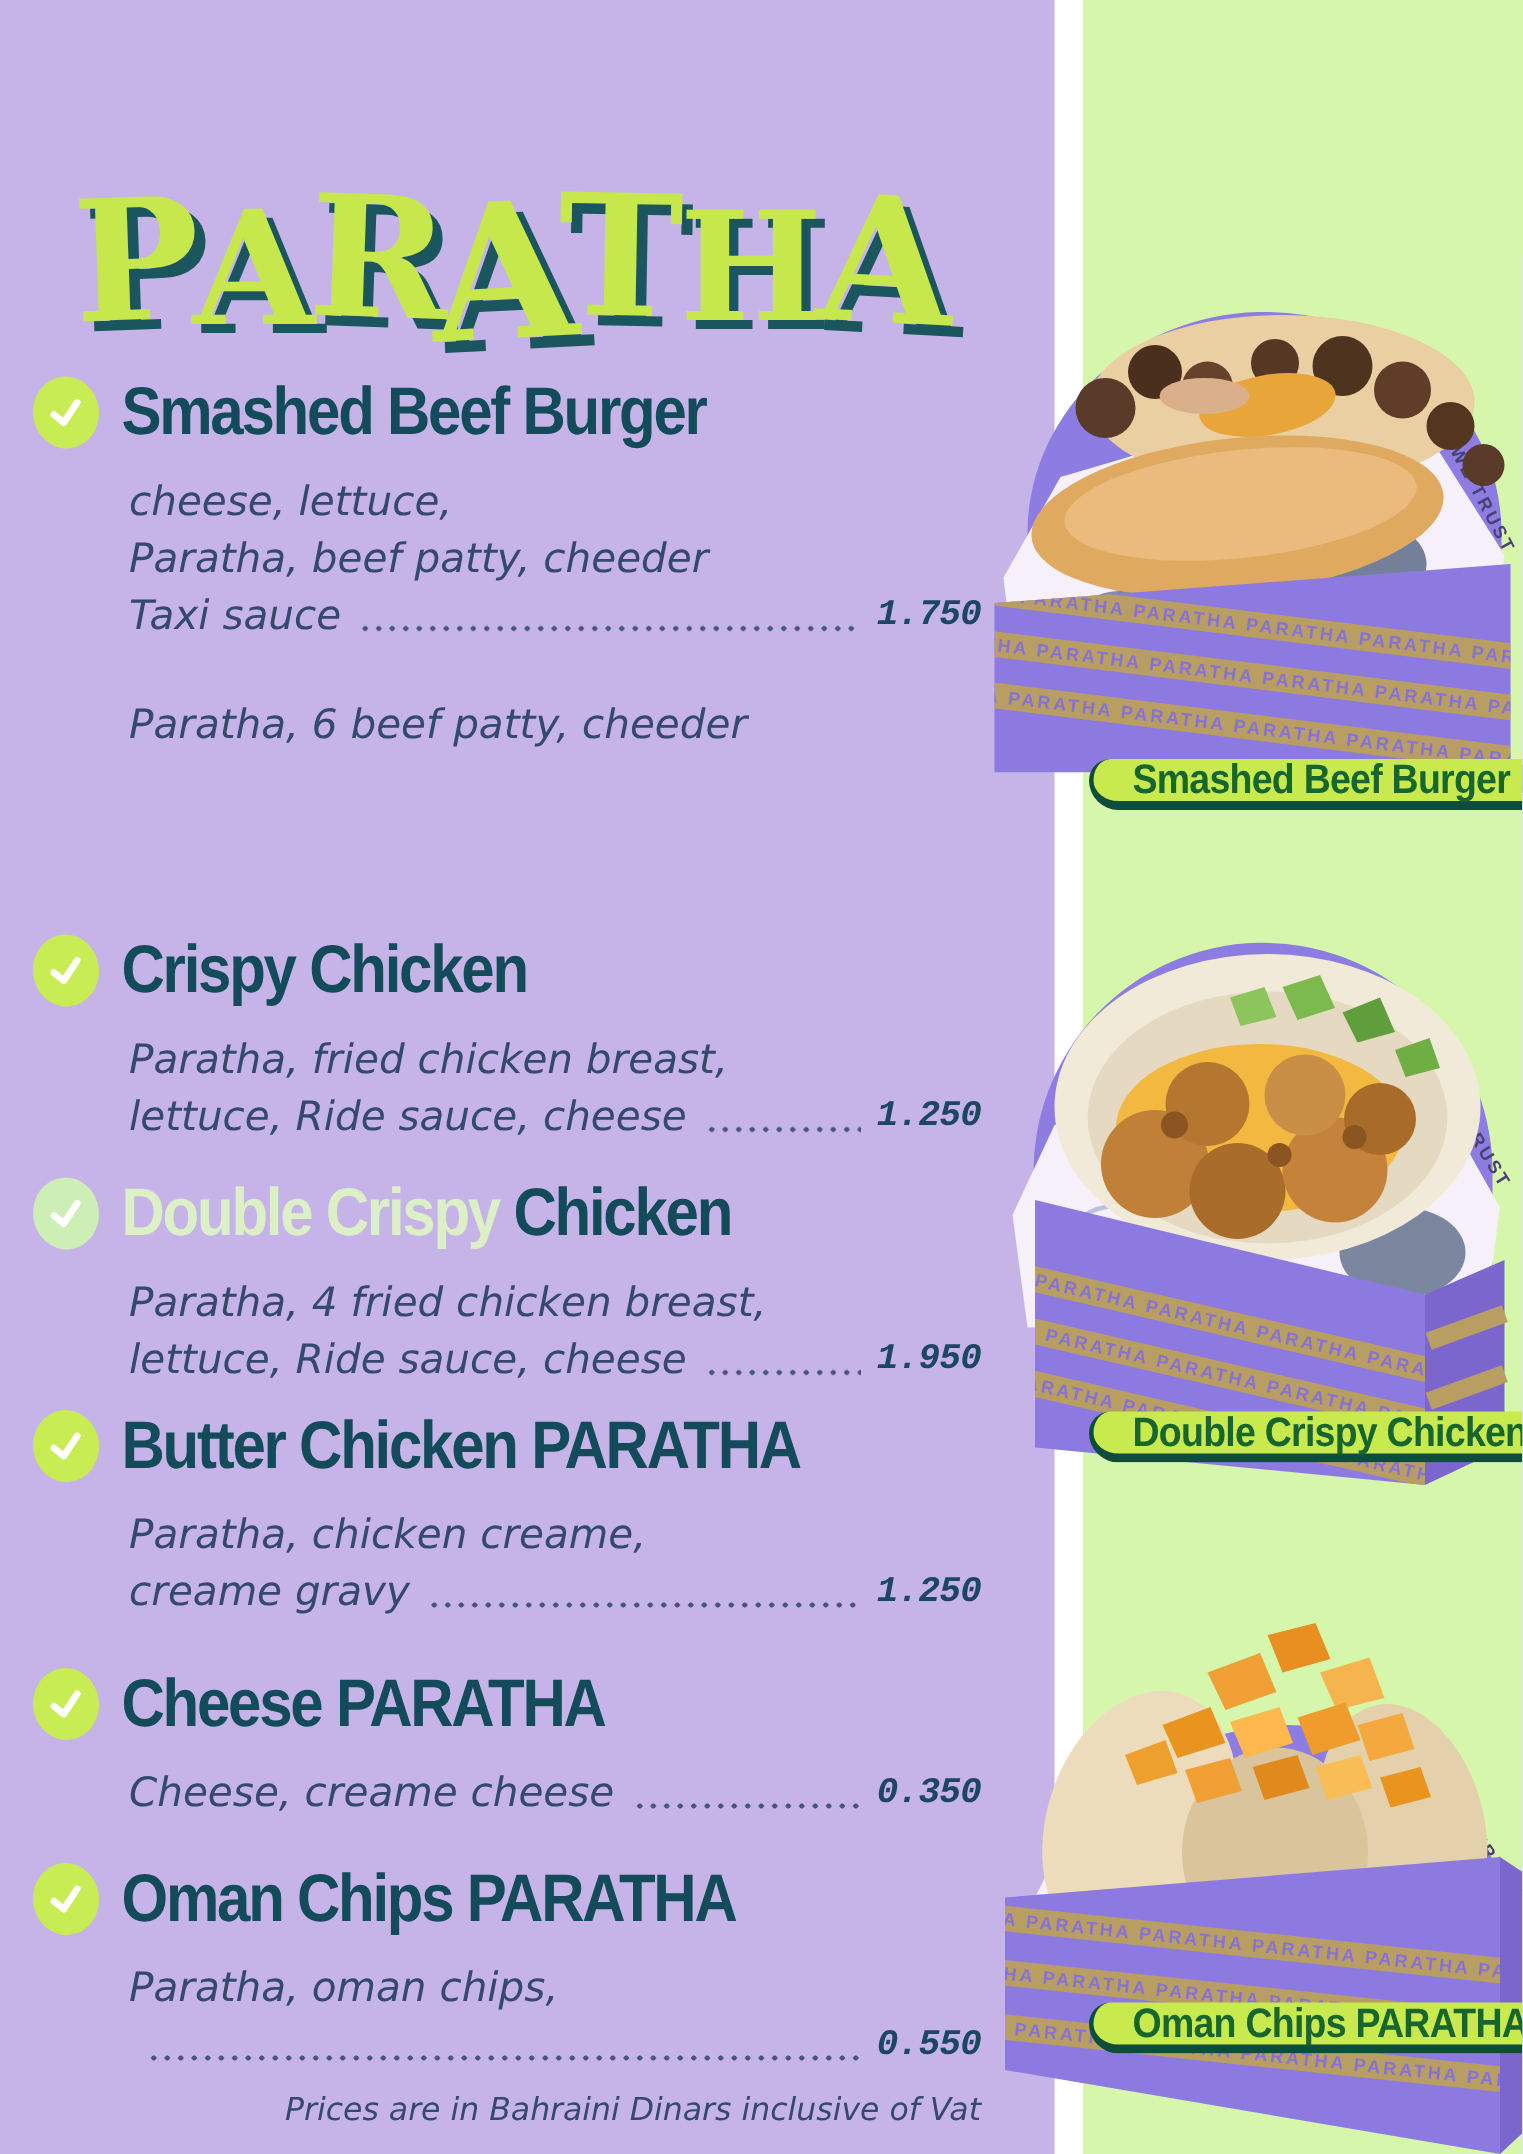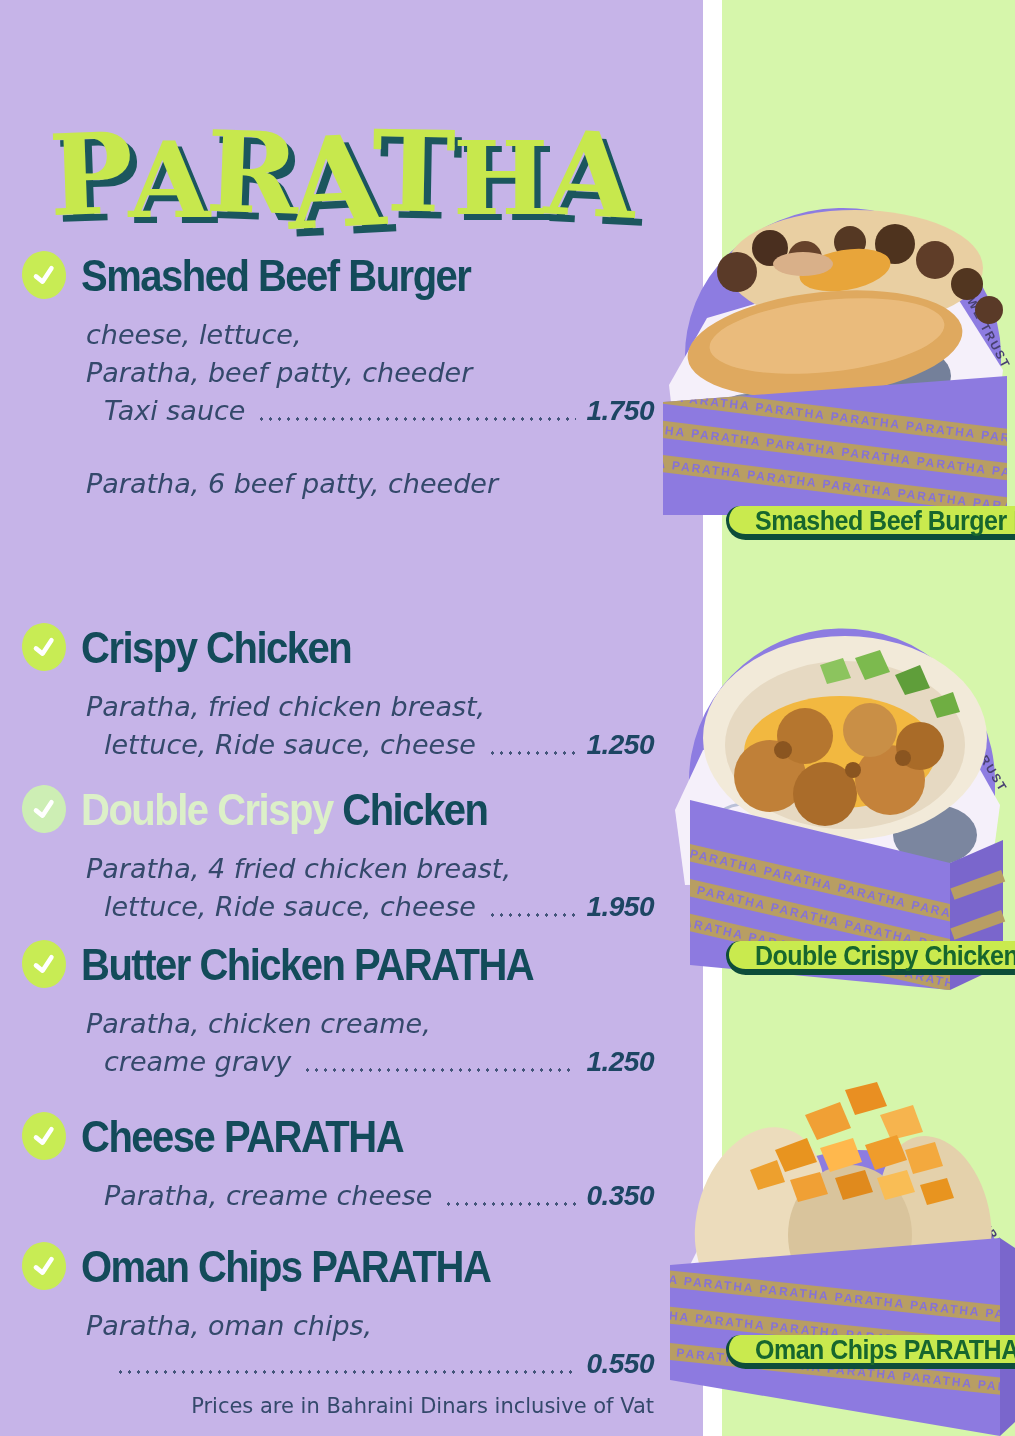--- a/index.html
+++ b/index.html
@@ -27,30 +27,30 @@
   .item-head{display:flex;align-items:center;gap:15px;height:50px;}
   .check{width:44px;height:48px;border-radius:50%;flex:0 0 44px;display:flex;
          align-items:center;justify-content:center;transform:rotate(-6deg);}
   .check.bright{background:#c8ec54;}
   .check.pale{background:#cdeeb4;}
   .head-text{font-weight:bold;font-size:40px;letter-spacing:-1.5px;color:#134b5a;
              transform:scaleY(1.12);transform-origin:left center;white-space:nowrap;}
   .head-text .accent{color:#dcf0c8;}
   .desc{margin:16px 0 0 64px;width:568px;font-family:"DejaVu Sans",sans-serif;
         font-style:italic;font-size:27px;line-height:38px;color:#34496b;}
-  .price-row{display:flex;align-items:center;margin-left:18px;}
+  .price-row{display:flex;align-items:center;}
   .desc-last{white-space:nowrap;}
   .dots{flex:1 1 auto;height:4px;align-self:flex-end;margin:0 10px 9px 12px;
         background-image:radial-gradient(circle,#44557a 1.6px,transparent 1.8px);
         background-size:9px 4px;background-repeat:repeat-x;}
-  .price{font-family:Liberation Sans, sans-serif;font-style:italic;font-weight:bold;
-         font-size:28px;color:#1d4663;letter-spacing:-0.5px;}
+  .price{font-family:Liberation Mono, monospace;font-style:italic;font-weight:bold;
+         font-size:24px;color:#1d4663;letter-spacing:-0.5px;}
 
   .footer{position:absolute;left:88px;top:1394px;width:566px;text-align:right;z-index:2;
-          font-family:"DejaVu Sans",sans-serif;font-size:21px;color:#34496b;}
+          font-family:"DejaVu Sans",sans-serif;font-style:italic;font-size:21px;color:#34496b;}
 
   
   .photo{position:absolute;left:655px;width:360px;z-index:4;}
   .photo svg{display:block;width:100%;height:100%;}
   .band-text{font-family:"Liberation Sans",sans-serif;font-weight:bold;font-size:12px;
              fill:#8672d6;letter-spacing:2px;}
   .arch-text{font-family:"Liberation Sans",sans-serif;font-weight:bold;font-size:12px;
              fill:#494171;letter-spacing:2px;}
 
   
@@ -153,21 +153,21 @@
       <div class="item-head">
         <span class="check bright">
           <svg width="26" height="26" viewBox="0 0 24 24" fill="none">
             <path d="M4.5 12.5 L10 18 L19.5 6.5" stroke="#ffffff" stroke-width="4.2" stroke-linecap="round" stroke-linejoin="round"></path>
           </svg>
         </span>
         <span class="head-text"><span class="accent"></span><span class="main">Cheese PARATHA</span></span>
       </div>
       <div class="desc">
           <div class="price-row">
-            <span class="desc-last">Paratha, creame cheese</span>
+            <span class="desc-last">Cheese, creame cheese</span>
             <span class="dots"></span>
             <span class="price">0.350</span>
           </div>
         </div>
     </div>
       <div class="item" style="top: 1241px;">
       <div class="item-head">
         <span class="check bright">
           <svg width="26" height="26" viewBox="0 0 24 24" fill="none">
             <path d="M4.5 12.5 L10 18 L19.5 6.5" stroke="#ffffff" stroke-width="4.2" stroke-linecap="round" stroke-linejoin="round"></path>

